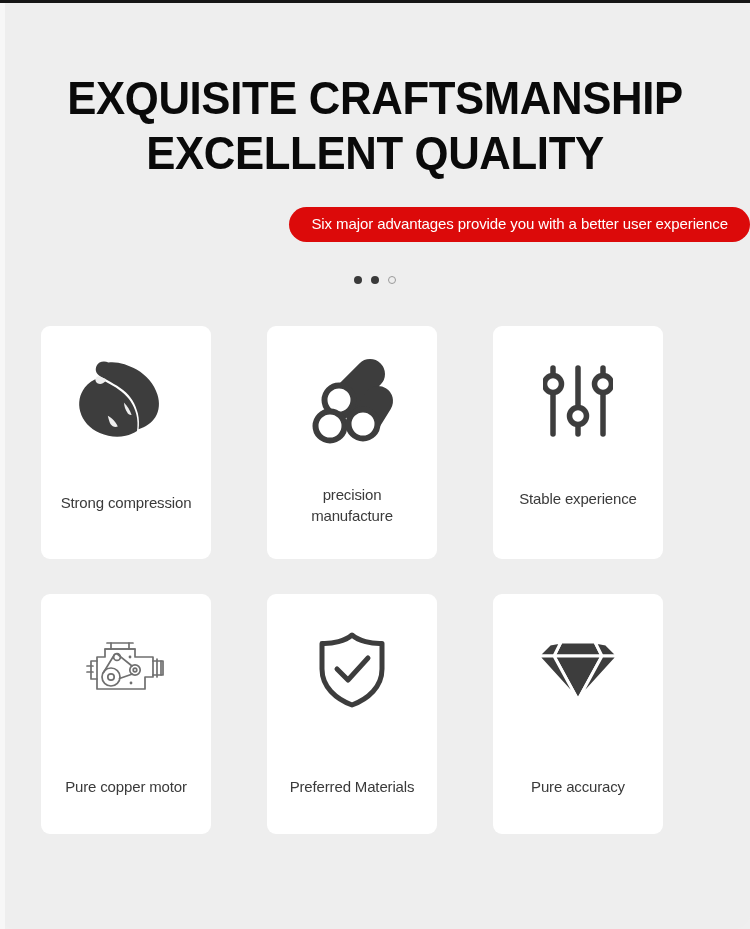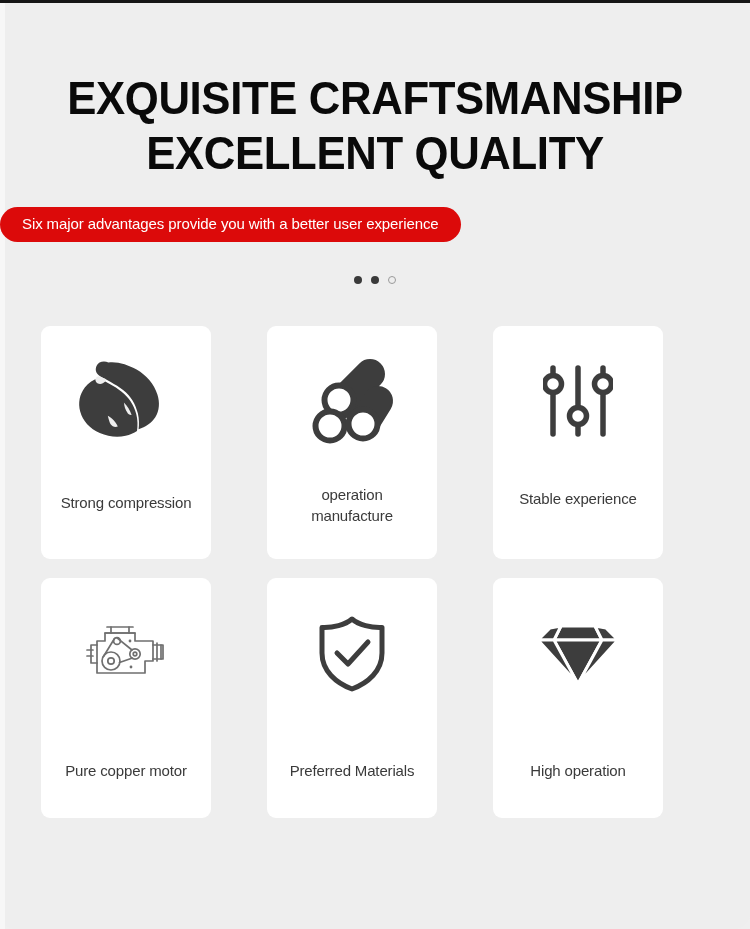--- a/index.html
+++ b/index.html
@@ -56,21 +56,21 @@
     transform-origin: 50% 50%;
   }
   #headline .hl-line { display: block; white-space: nowrap; }
 
   
   #badge-wrap {
     position: absolute;
     top: 207px;
     left: 0;
     width: 750px;
-    text-align: left;
+    text-align: right;
   }
   #badge {
     display: inline-block;
     background: #dc0a0a;
     color: #ffffff;
     border-radius: 20px;
     padding: 8px 22px 9px 22px;
     font-size: 15px;
     line-height: 18px;
     letter-spacing: -0.1px;
@@ -98,21 +98,21 @@
 
   
   .grid {
     position: absolute;
     left: 41px;
     width: 622px;
     display: flex;
     justify-content: space-between;
   }
   #grid-row-1 { top: 326px; }
-  #grid-row-2 { top: 578px; }
+  #grid-row-2 { top: 594px; }
 
   .card {
     width: 170px;
     background: #ffffff;
     border-radius: 9px;
     box-sizing: border-box;
     display: flex;
     flex-direction: column;
     align-items: center;
     justify-content: flex-start;
@@ -209,21 +209,21 @@
 
             <line x1="36" y1="53" x2="67" y2="22" stroke-width="30"></line>
             <line x1="62" y1="70" x2="75" y2="49" stroke-width="30"></line>
 
             <circle cx="36" cy="48" r="14.5" stroke-width="6" fill="#ffffff"></circle>
             <circle cx="27" cy="74" r="14.5" stroke-width="6" fill="#ffffff"></circle>
             <circle cx="60" cy="72" r="14.5" stroke-width="6" fill="#ffffff"></circle>
           </g>
         </svg>
       </div>
-      <div class="card-label">operation
+      <div class="card-label">precision
 manufacture</div>
     </div>
 
     <div class="card tall" id="card-stable">
       <div class="icon-box">
         <svg width="70" height="74" viewBox="0 0 70 74" aria-hidden="true">
           <g stroke="#3d3d3d" fill="none" stroke-width="5.5" stroke-linecap="round">
             <line x1="10" y1="4" x2="10" y2="70"></line>
             <line x1="35" y1="4" x2="35" y2="70"></line>
             <line x1="60" y1="4" x2="60" y2="70"></line>
@@ -296,18 +296,18 @@
             <polygon points="25,8 59,8 66,22 18,22"></polygon>
             <polygon points="25,8 18,22 2,22 14,10"></polygon>
             <polygon points="59,8 66,22 82,22 70,10"></polygon>
 
             <polygon points="18,22 66,22 42,66"></polygon>
             <polygon points="2,22 18,22 42,66"></polygon>
             <polygon points="66,22 82,22 42,66"></polygon>
           </g>
         </svg>
       </div>
-      <div class="card-label wide">High operation</div>
+      <div class="card-label wide">Pure accuracy</div>
     </div>
 
   </div>
 
 </div>
 
 </body></html>

